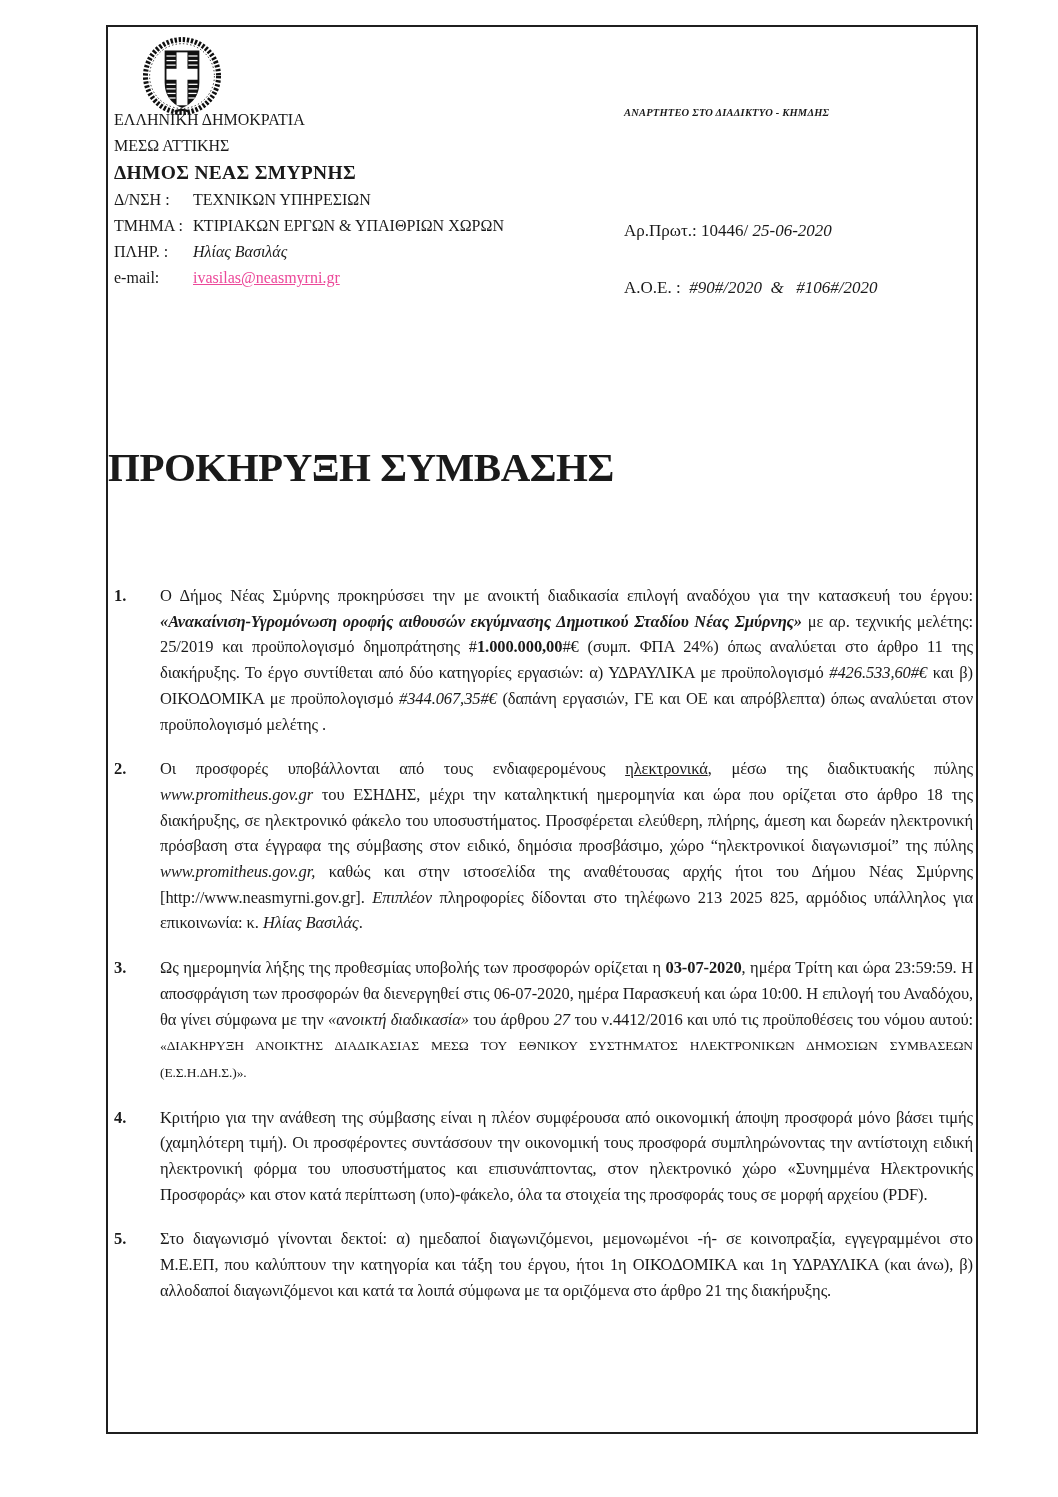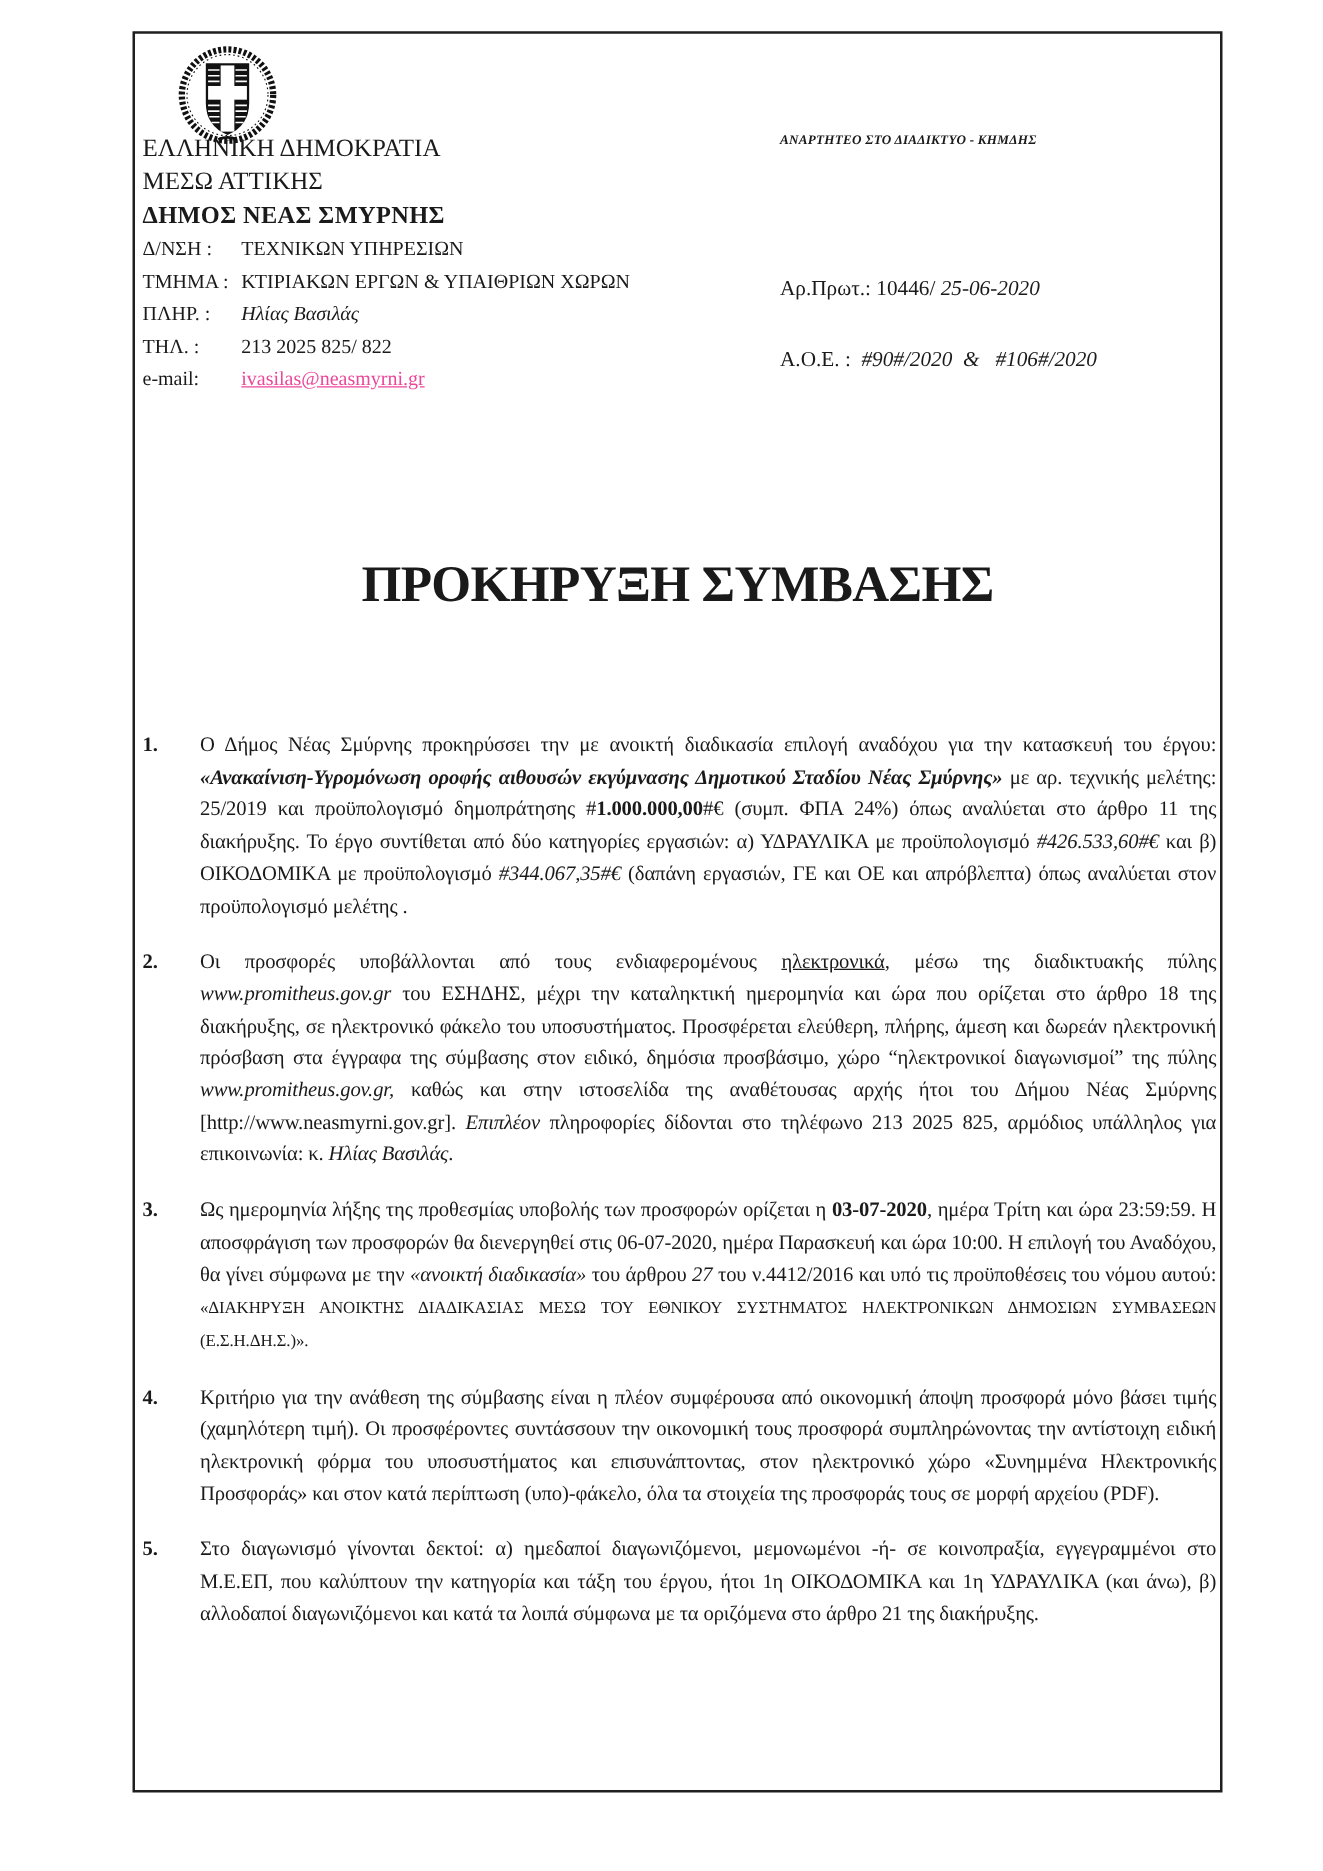--- a/index.html
+++ b/index.html
@@ -13,39 +13,39 @@
   }
   .doc-frame{
     position:absolute;left:106px;top:25px;width:872px;height:1409px;
     border:2px solid #1f1f1f;box-sizing:border-box;background:#fff;
   }
   .frame-inner{position:relative;width:100%;height:100%;}
 
   
   .coat{position:absolute;left:28px;top:8px;width:92px;height:84px;}
   .agency{position:absolute;left:6px;top:80px;width:490px;}
-  .agency-line{font-size:20px;line-height:25.5px;white-space:nowrap;}
+  .agency-line{font-size:16px;line-height:25.5px;white-space:nowrap;}
   .agency-line.muni{font-size:19.5px;font-weight:bold;line-height:29px;letter-spacing:0.3px;}
   .hl-row{display:flex;font-size:16px;line-height:26px;white-space:nowrap;}
   .hl-label{width:79px;flex-shrink:0;}
   .hl-val.it{font-style:italic;}
   a.email-link{color:#ec4899;text-decoration:underline;}
 
   
   .hdr-right{position:absolute;left:516px;top:80px;width:350px;}
   .posting-note{font-size:10.5px;font-weight:bold;font-style:italic;letter-spacing:0.2px;white-space:nowrap;}
   .proto-line{margin-top:103px;font-size:17px;white-space:pre;}
   .proto-line .it{font-style:italic;}
   .aoe-line{margin-top:37px;font-size:17px;white-space:pre;}
   .aoe-line .it{font-style:italic;}
 
   
   .doc-title{
     position:absolute;top:418px;left:0;width:100%;
-    text-align:center;font-size:41px;font-weight:bold;line-height:1.1;
+    text-align:left;font-size:41px;font-weight:bold;line-height:1.1;
     letter-spacing:-0.5px;
   }
   .doc-subtitle{
     position:absolute;top:484px;left:0;width:100%;
     text-align:center;font-size:18px;letter-spacing:-0.2px;white-space:nowrap;
   }
   .doc-subtitle .u{text-decoration:underline;}
 
   
   .items{position:absolute;top:556px;left:0;right:0;}
@@ -104,24 +104,20 @@
       </div>
       <div class="hl-row">
         <span class="hl-label">ΤΜΗΜΑ :</span>
         <span class="hl-val">ΚΤΙΡΙΑΚΩΝ ΕΡΓΩΝ &amp; ΥΠΑΙΘΡΙΩΝ ΧΩΡΩΝ</span>
       </div>
       <div class="hl-row">
         <span class="hl-label">ΠΛΗΡ. :</span>
         <span class="hl-val it">Ηλίας Βασιλάς</span>
       </div>
       <div class="hl-row">
-        <span class="hl-label">ΤΗΛ. :</span>
-        <span class="hl-val">213 2025 825/ 822</span>
-      </div>
-      <div class="hl-row">
         <span class="hl-label">e-mail:</span>
         <a class="email-link" href="#">ivasilas@neasmyrni.gr</a>
       </div>
     </div>
 
     <div class="hdr-right">
       <div class="posting-note">ΑΝΑΡΤΗΤΕΟ ΣΤΟ ΔΙΑΔΙΚΤΥΟ - ΚΗΜΔΗΣ</div>
       <div class="proto-line"><span>Αρ.Πρωτ.: </span><span>10446/ </span><span class="it">25-06-2020</span></div>
       <div class="aoe-line"><span>Α.Ο.Ε. :  </span><span class="it">#90#/2020  &amp;   #106#/2020</span></div>
     </div>

